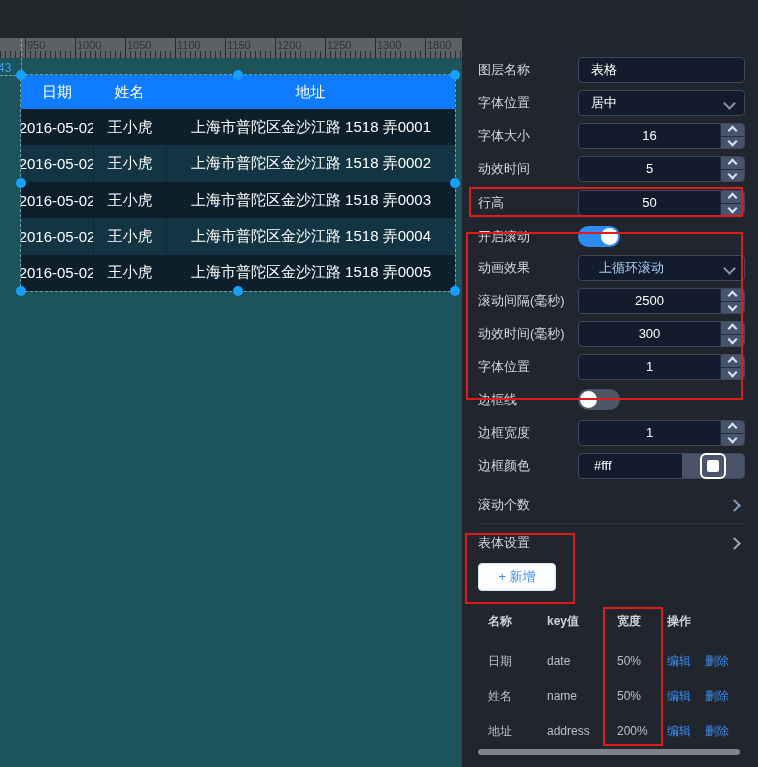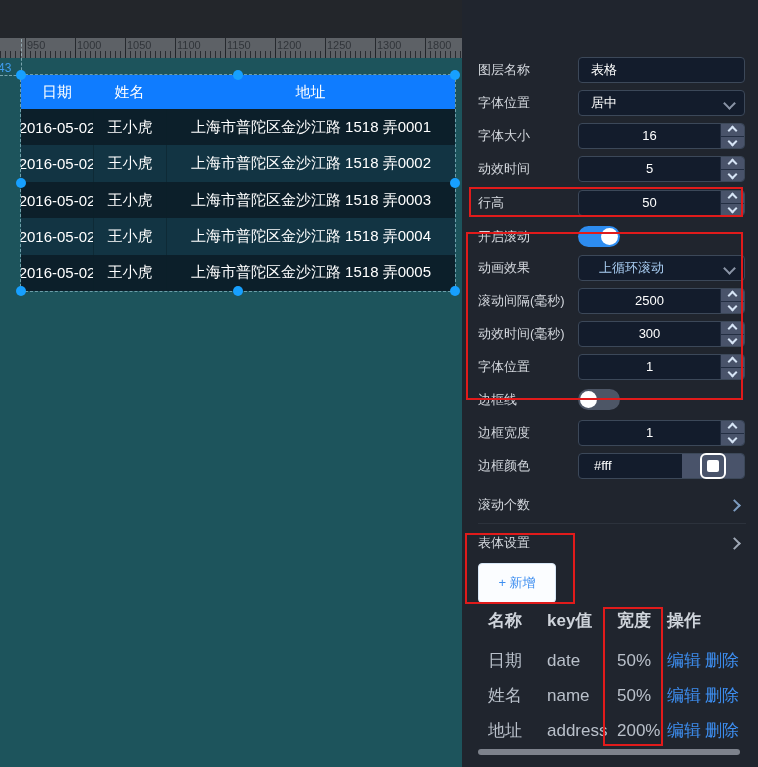--- a/index.html
+++ b/index.html
@@ -66,23 +66,23 @@
   .inp.color .tval{left:15px;}
   .cbtn{position:absolute;right:0;top:0;bottom:0;width:62px;background:var(--stepper-bg,#49536a);border-radius:0 3px 3px 0;display:flex;align-items:center;justify-content:center;cursor:pointer;}
   .swatch{width:22px;height:22px;border:2px solid #fff;border-radius:6px;display:flex;align-items:center;justify-content:center;background:transparent;}
   .swatch::after{content:"";width:12px;height:12px;background:#fff;border-radius:2px;}
 
   .sec-row{position:absolute;left:16px;right:13px;height:26px;cursor:pointer;}
   .sec-label{line-height:26px;font-size:13px;color:#d4d8de;}
   .sec-chev{position:absolute;right:6px;top:9px;width:7px;height:7px;border:2px solid #7d9cc0;border-width:2px 2px 0 0;transform:rotate(45deg);}
   .divider{position:absolute;left:16px;right:12px;height:1px;background:#2c323c;}
 
-  .add-btn{position:absolute;left:16px;top:563px;width:78px;height:40px;background:#fbfdff;border:1px solid #d7e6f5;border-radius:4px;color:var(--link-blue,#3d8ef0);font-size:13px;display:flex;align-items:center;justify-content:center;cursor:pointer;font-family:inherit;text-align:center;}
-
-  .ct-head,.ct-row{position:absolute;left:0;width:296px;height:22px;font-size:17px;}
+  .add-btn{position:absolute;left:16px;top:563px;width:78px;height:28px;background:#fbfdff;border:1px solid #d7e6f5;border-radius:4px;color:var(--link-blue,#3d8ef0);font-size:13px;display:flex;align-items:center;justify-content:center;cursor:pointer;font-family:inherit;text-align:center;}
+
+  .ct-head,.ct-row{position:absolute;left:0;width:296px;height:22px;font-size:12px;}
   .ct-head span{position:absolute;top:0;line-height:22px;color:#ced3da;font-weight:600;}
   .ct-row span{position:absolute;top:0;line-height:22px;color:#b9c0ca;}
   .ct-c1{left:26px;} .ct-c2{left:85px;} .ct-c3{left:155px;} .ct-c4{left:205px;}
   .ct-link{color:var(--link-blue,#3d8ef0) !important;cursor:pointer;}
   .ct-link.del{left:243px;}
   .hscroll{position:absolute;left:16px;top:749px;width:262px;height:6px;border-radius:3px;background:#7d828c;cursor:pointer;}
 
   
   .rbox{position:absolute;border:2px solid var(--annotation-red,#e11b1b);box-sizing:border-box;pointer-events:none;z-index:9;}
   .rb1{left:469px;top:187px;width:274px;height:30px;}

